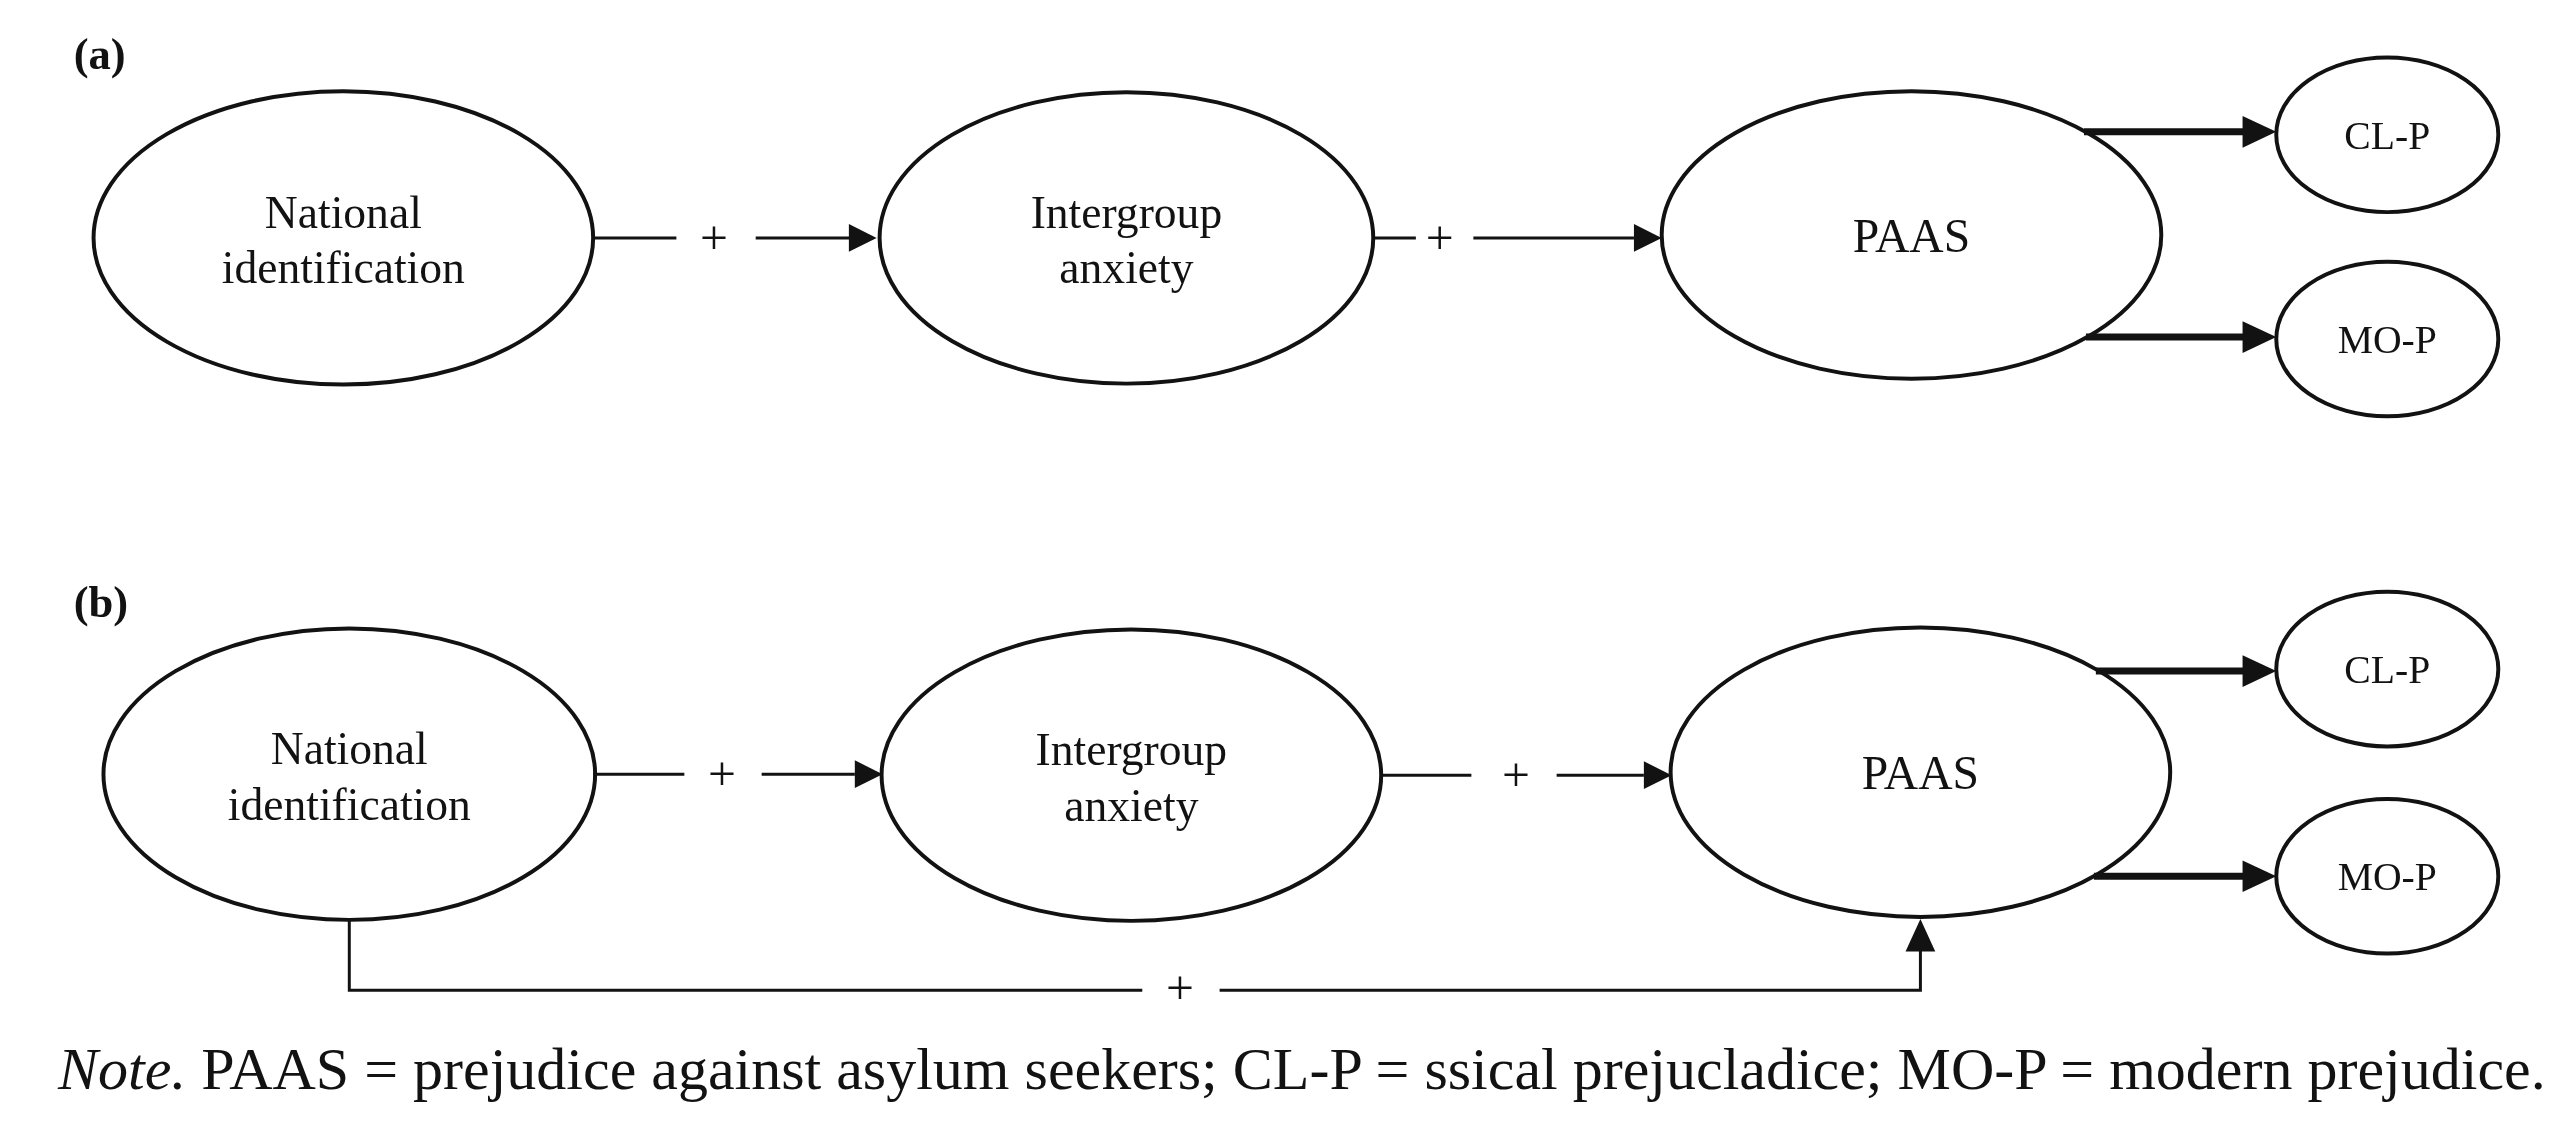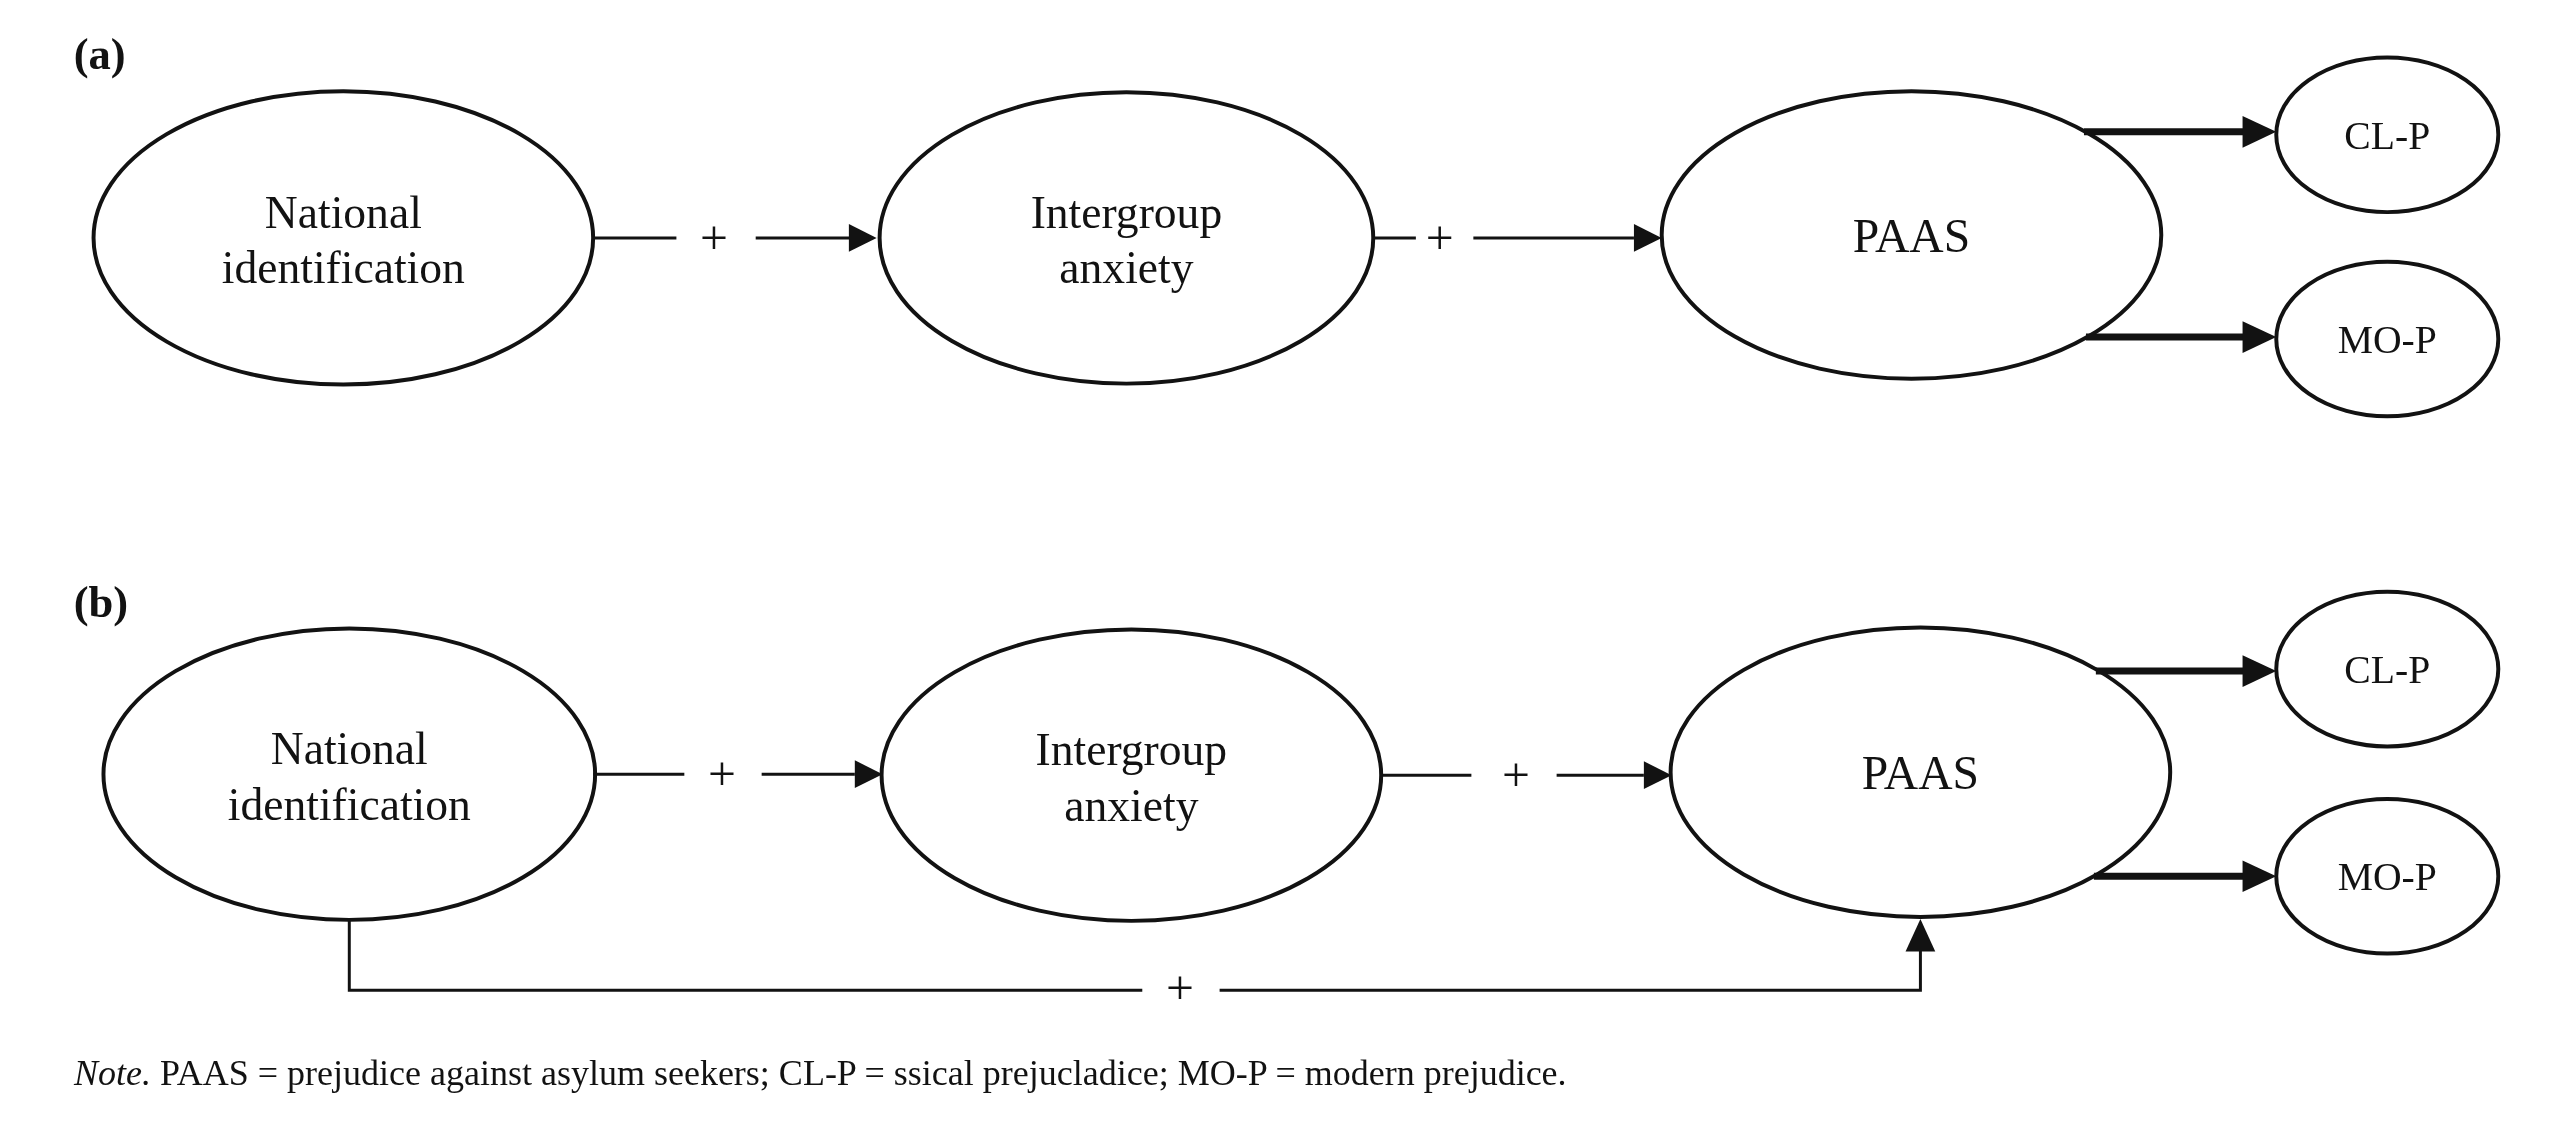--- a/index.html
+++ b/index.html
@@ -16,22 +16,22 @@
   .thin{stroke-width:3px;}
   .thick{stroke-width:7px;}
   .head{fill:#121212;stroke:none;}
   text{fill:#121212;}
   .panel-label{font-size:45px;font-weight:bold;}
   .node-label{font-size:46px;text-anchor:middle;}
   .node-label-lg{font-size:48px;text-anchor:middle;}
   .outcome-label{font-size:40px;text-anchor:middle;}
   .sign{font-size:50px;text-anchor:middle;}
   .note{
-    position:absolute;left:58px;top:1039px;margin:16px;
-    font-size:36px;line-height:1;white-space:nowrap;color:#121212;
+    position:absolute;left:58px;top:1039px;margin:0;
+    font-size:60px;line-height:1;white-space:nowrap;color:#121212;
   }
   .note .lead{font-style:italic;}
 </style>
 </head>
 <body>
 
 <div class="stage">
   <svg viewBox="0 0 2598 1142" aria-hidden="true">
 
     <g>

